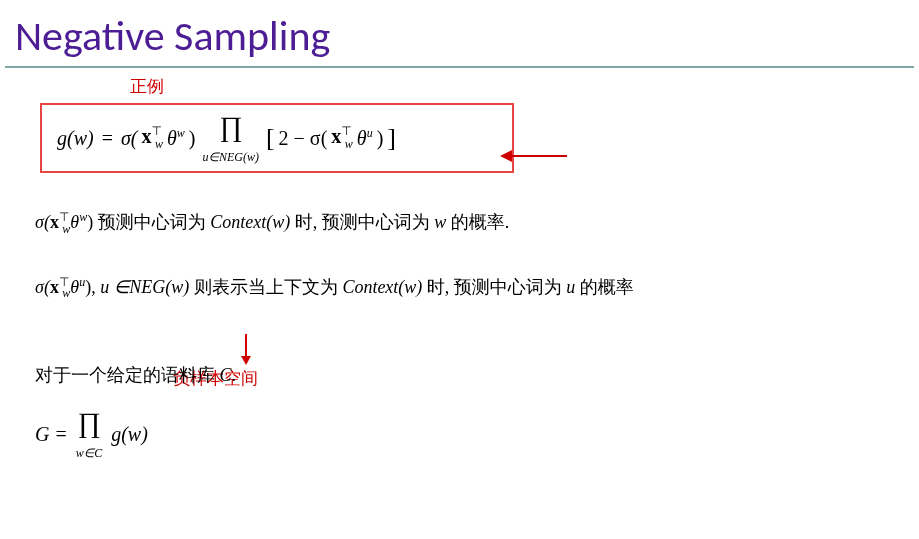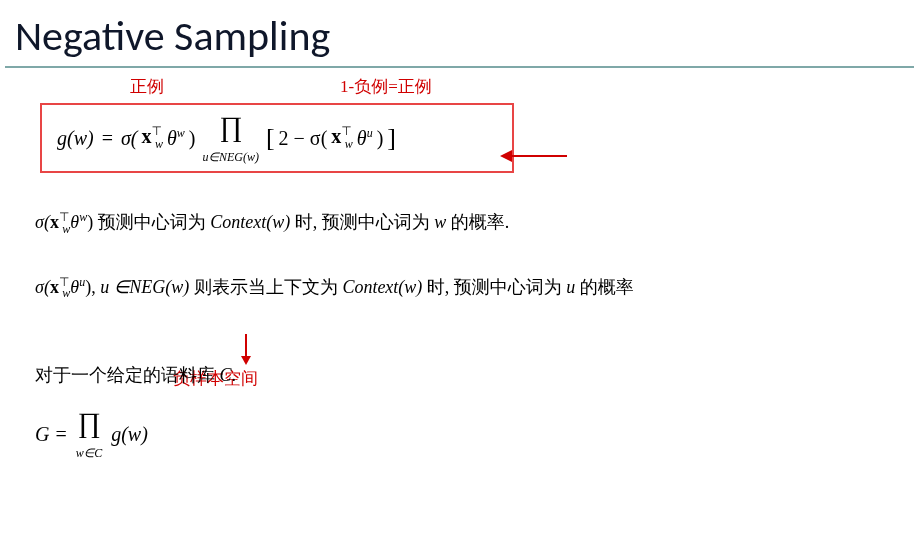--- a/index.html
+++ b/index.html
@@ -6,21 +6,21 @@
     margin: 0;
     padding: 0;
     font-family: "Times New Roman", "SimSun", serif;
     background: #ffffff;
     width: 919px;
     height: 539px;
     overflow: hidden;
     position: relative;
   }
   .title {
-    color: #0f172a;
+    color: #4c1d95;
     font-size: 42px;
     font-family: "Calibri", Arial, sans-serif;
     padding: 10px 15px 5px 15px;
     font-weight: 400;
   }
   .title-underline {
     height: 2px;
     background: #7fa8a8;
     margin: 0 5px 25px 5px;
   }
@@ -148,21 +148,20 @@
   }
 </style>
 </head>
 <body>
 
 <div class="title">Negative Sampling</div>
 <div class="title-underline"></div>
 
 <div class="formula-row">
   <span class="red-annot" style="left:110px; top:-18px;">正例</span>
-  <span class="red-annot" style="left:320px; top:-18px;">1-负例=正例</span>
 
   <div class="formula-box">
     <div class="formula-main math">
       <span>g(w)</span>
       <span class="op" style="margin:0 4px;">=</span>
       <span>σ(</span>
       <span style="position:relative;">
         <span style="font-weight:bold; font-style:normal;">x</span><span class="sup" style="font-style:normal;">⊤</span><span class="sub" style="margin-left:-7px;">w</span>
       </span>
       <span><span>θ</span><span class="sup">w</span></span>

